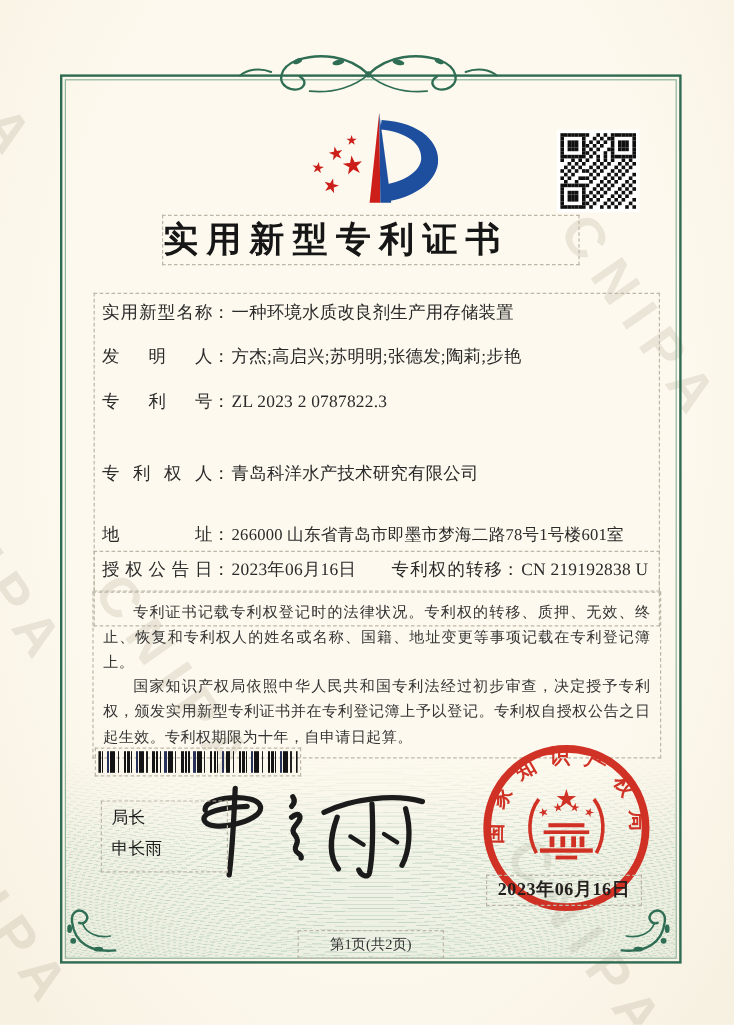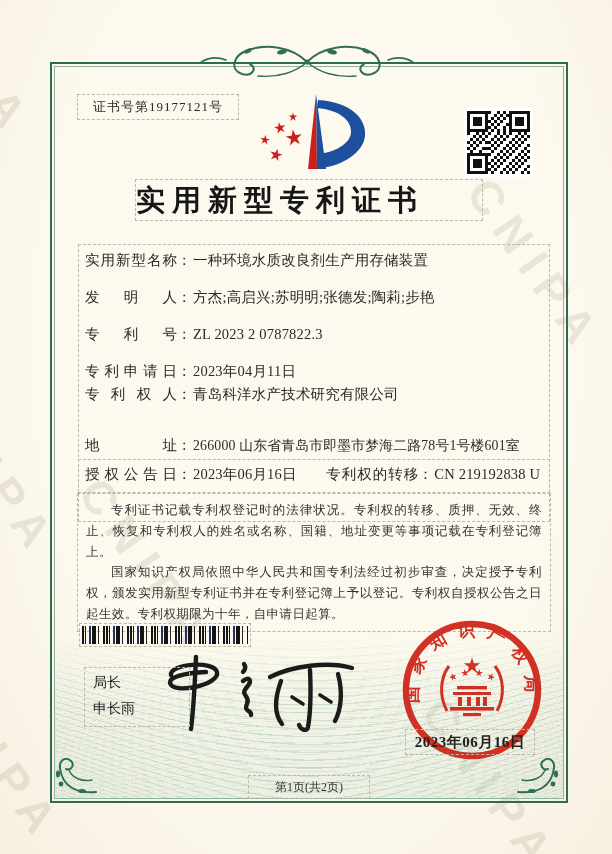--- a/index.html
+++ b/index.html
@@ -93,21 +93,20 @@
       <ellipse cx="170" cy="11" rx="4" ry="2" transform="rotate(25 170 11)"></ellipse>
       <circle cx="111" cy="22" r="2.6"></circle>
       <ellipse cx="86" cy="12" rx="5" ry="2.2" transform="rotate(-12 86 12)"></ellipse>
       <ellipse cx="136" cy="12" rx="5" ry="2.2" transform="rotate(12 136 12)"></ellipse>
     </g>
   </svg>
 
   <div class="cert">
     <div class="guilloche"></div>
 
-    <div class="abs dash cert-no">证书号第19177121号</div>
 
     <svg class="abs logo" width="130" height="88" viewBox="0 0 130 88">
       <defs>
           <path id="st" d="M0,-1 L0.588,0.809 L-0.951,-0.309 L0.951,-0.309 L-0.588,0.809 Z"></path>
         </defs>
       <path d="M68,12 C102,14 117,32 115,48 C113,65 93,77 72,80 L70,66 C89,63 100,54 101,45 C102,32 89,22 67,20 Z" fill="#1d4f9e"></path>
       <path d="M66,6 L58,81 L67,81 Z" fill="#cc1f1a"></path>
       <path d="M66,6 L67,81 L76,81 Z" fill="#1d4f9e"></path>
       <g fill="#cc1f1a">
         <use href="#st" transform="translate(43,29) scale(4.5)"></use>
@@ -351,23 +350,20 @@
     <div class="abs dash fgroup g1">
       <div class="frow" style="top:43px">
         <span class="flabel">发明人</span><span class="fcolon">：</span><span class="fvalue">方杰;高启兴;苏明明;张德发;陶莉;步艳</span>
       </div>
       <div class="frow" style="top:6px">
         <span class="flabel">实用新型名称</span><span class="fcolon">：</span><span class="fvalue">一种环境水质改良剂生产用存储装置</span>
       </div>
       <div class="frow" style="top:80px">
         <span class="flabel">专利号</span><span class="fcolon">：</span><span class="fvalue">ZL 2023 2 0787822.3</span>
       </div>
-      <div class="frow" style="top:117px">
-        <span class="flabel">专利申请日</span><span class="fcolon">：</span><span class="fvalue">2023年04月11日</span>
-      </div>
       <div class="frow" style="top:140px">
         <span class="flabel">专利权人</span><span class="fcolon">：</span><span class="fvalue">青岛科洋水产技术研究有限公司</span>
       </div>
       <div class="frow" style="top:191px">
         <span class="flabel">地址</span><span class="fcolon">：</span><span class="fvalue" style="font-size:13.8px">266000 山东省青岛市即墨市梦海二路78号1号楼601室</span>
       </div>
     </div>
 
     <div class="abs dash fgroup g2">
       <div class="frow" style="top:5px">

